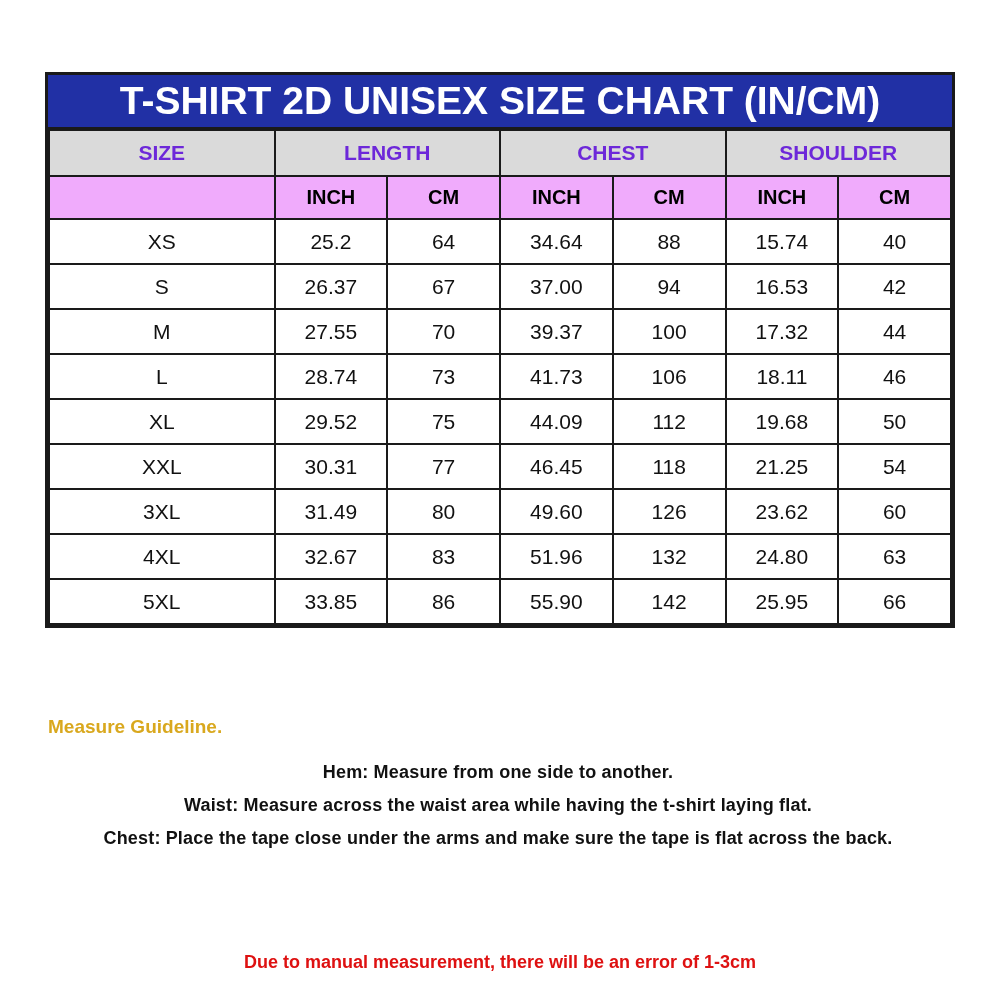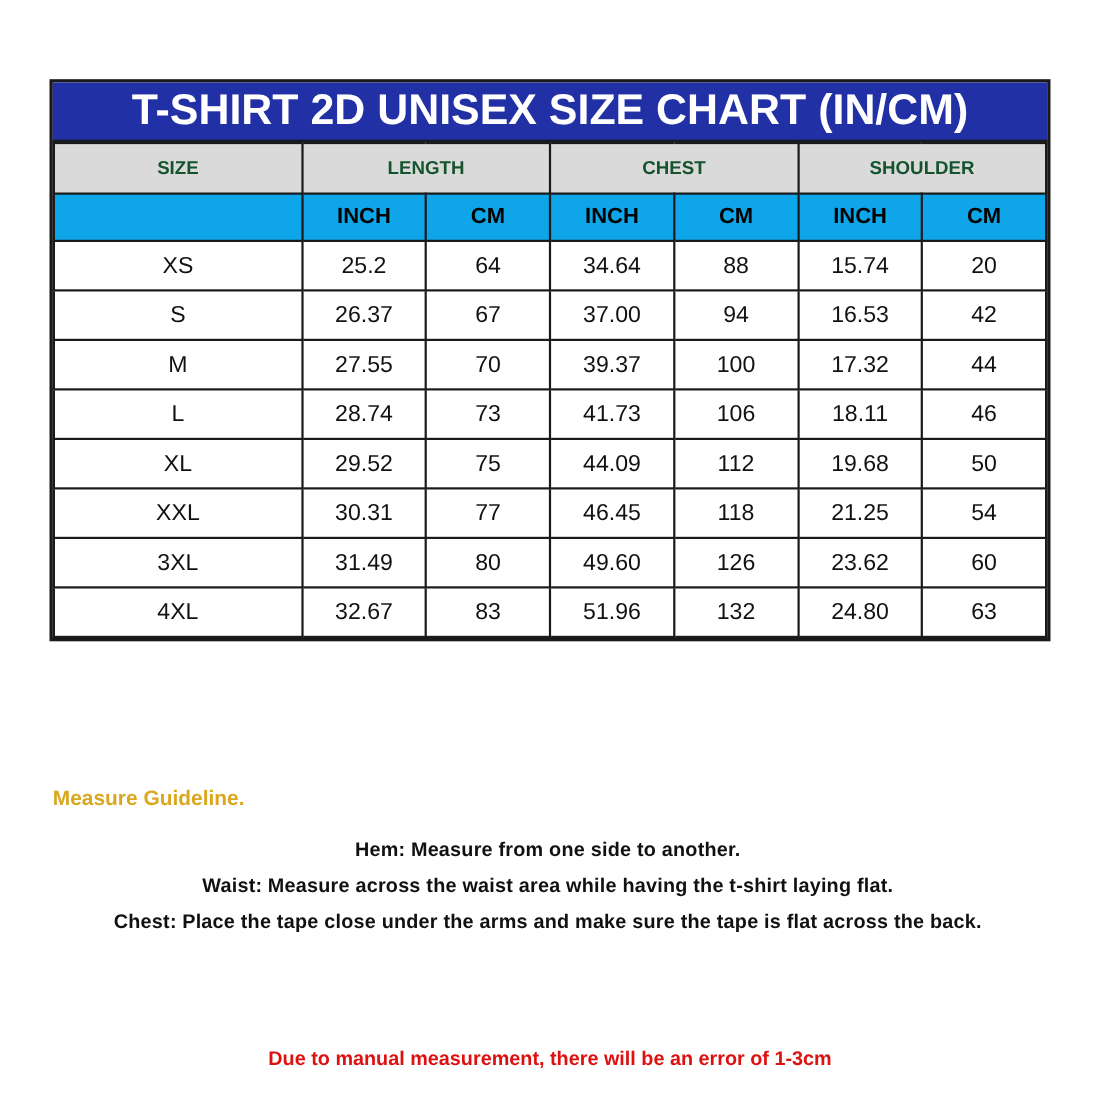--- a/index.html
+++ b/index.html
@@ -39,24 +39,24 @@
     table-layout:fixed;
   }
   table.size-table th, table.size-table td{
     border:2px solid var(--border);
     text-align:center;vertical-align:middle;
     padding:0;
   }
   tr.group-row th{
     background:var(--header-bg);
     height:46px;
-    font-size:17px;font-weight:bold;color:#14532d;
+    font-size:21px;font-weight:bold;color:#6d28d9;
   }
   tr.unit-row th{
-    background:#0ea5e9;
+    background:#f0abfc;
     height:43px;
     font-size:20px;font-weight:bold;color:#000;
   }
   tr.data-row td{
     background:#ffffff;
     height:45px;
     font-size:21px;font-weight:normal;color:#111;
   }
   td.size-cell{font-size:22px;}
   .guide{
@@ -119,21 +119,21 @@
           <th>CM</th>
         </tr>
 
         <tr class="data-row">
           <td class="size-cell">XS</td>
           <td>25.2</td>
           <td>64</td>
           <td>34.64</td>
           <td>88</td>
           <td>15.74</td>
-          <td>20</td>
+          <td>40</td>
         </tr>
         <tr class="data-row">
           <td class="size-cell">S</td>
           <td>26.37</td>
           <td>67</td>
           <td>37.00</td>
           <td>94</td>
           <td>16.53</td>
           <td>42</td>
         </tr>
@@ -183,20 +183,29 @@
           <td>60</td>
         </tr>
         <tr class="data-row">
           <td class="size-cell">4XL</td>
           <td>32.67</td>
           <td>83</td>
           <td>51.96</td>
           <td>132</td>
           <td>24.80</td>
           <td>63</td>
+        </tr>
+        <tr class="data-row">
+          <td class="size-cell">5XL</td>
+          <td>33.85</td>
+          <td>86</td>
+          <td>55.90</td>
+          <td>142</td>
+          <td>25.95</td>
+          <td>66</td>
         </tr>
       </tbody>
     </table>
   </div>
 
   <div class="guide">
     <div class="guide-heading">Measure Guideline.</div>
     <div class="guide-line">
       <span class="guide-label">Hem:</span><span class="guide-text">Measure from one side to another.</span>
     </div>

